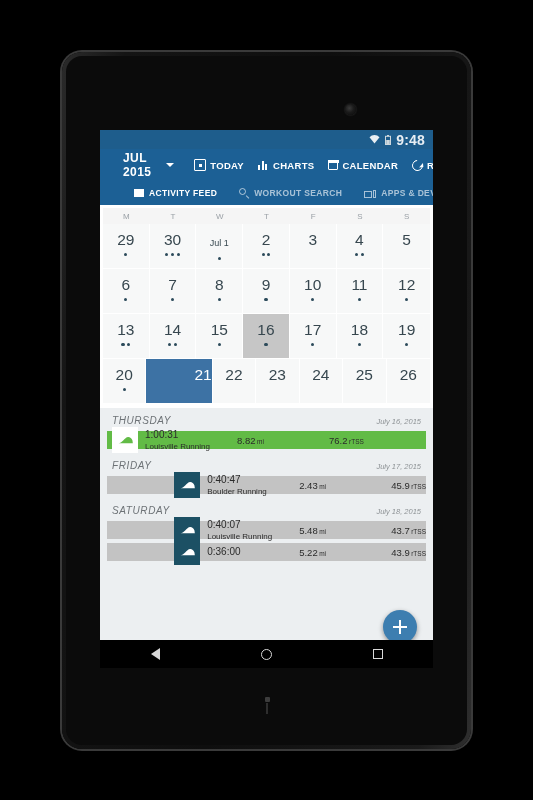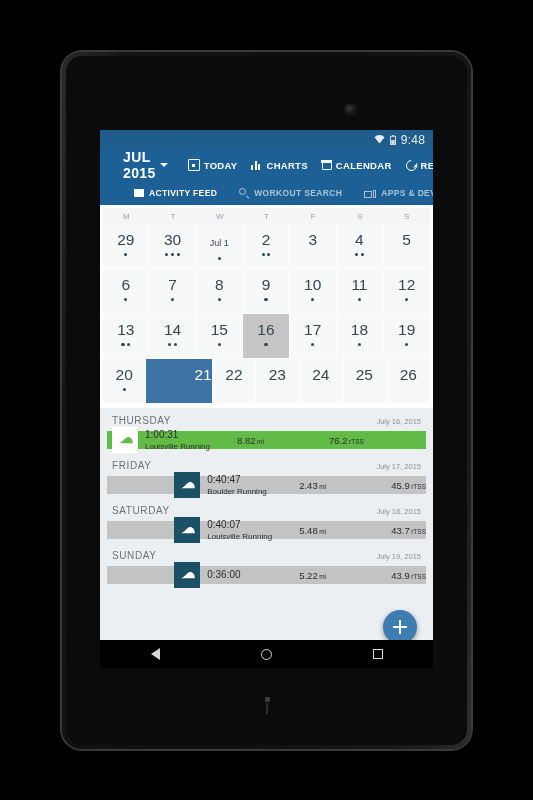--- a/index.html
+++ b/index.html
@@ -89,22 +89,22 @@
     display: flex;
     align-items: center;
     justify-content: flex-end;
     padding-right: 8px;
     box-sizing: border-box;
     gap: 5px;
   }
   #status-bar .st-icon { display: flex; align-items: center; }
   #status-bar .time {
     color: #e8eef3;
-    font-size: 12px;
-    font-weight: normal;
+    font-size: 14px;
+    font-weight: bold;
     letter-spacing: 0.2px;
   }
 
   
   #app-bar {
     height: 32px;
     background: #1c6095;
     display: flex;
     align-items: center;
     padding-left: 11px;
@@ -112,22 +112,22 @@
     gap: 0px;
   }
   .hamburger {
     width: 15px; height: 11px;
     display: flex; flex-direction: column; justify-content: space-between;
     margin-right: 12px;
     cursor: pointer;
   }
   .hamburger span { display:block; height: 2px; background: #fff; border-radius:1px; }
   .month-sel {
-    display: flex; align-items: center; gap: 4px;
-    color: #fff; font-size: 14px; font-weight: bold; letter-spacing: 0.4px;
+    display: flex; align-items: center; gap: 15px;
+    color: #fff; font-size: 12px; font-weight: bold; letter-spacing: 0.4px;
     margin-right: 20px; cursor: pointer;
   }
   .caret-down {
     width: 0; height: 0;
     border-left: 4px solid transparent;
     border-right: 4px solid transparent;
     border-top: 4px solid #fff;
   }
   .ab-action {
     display: flex; align-items: center; gap: 4px;
@@ -240,20 +240,21 @@
   #feed {
     background: #eceff1;
     overflow: hidden;
     position: relative;
   }
   .day-group { margin-bottom: 4px; }
   .day-header {
     display:flex; align-items: baseline; justify-content: space-between;
     padding: 7px 12px 5px 12px;
     background: #eceff1;
+    font-style: italic;
   }
   .day-header .dow {
     font-size: 10px; color: #6d7276; letter-spacing: 0.6px;
   }
   .day-header .date {
     font-size: 7.5px; color: #8d9295;
   }
   .activity-row {
     display: flex; align-items: center;
     margin: 0 7px;
@@ -659,24 +660,20 @@
             <span class="v">5.48</span>
             <span class="u">mi</span>
           </span>
           <span class="act-metric">
             <span class="v">43.7</span>
             <span class="u">rTSS</span>
           </span>
         </div>
       </div>
       <div class="day-group">
-        <div class="day-header">
-          <span class="dow">SUNDAY</span>
-          <span class="date">July 19, 2015</span>
-        </div>
         <div class="activity-row gray">
           <span class="act-icon">
             <svg class="shoe" viewBox="0 0 22 14">
               <path d="M2 10.5 C4 10.5 6 9 8 7 C10 5 12 2.5 14.5 2.5 C17 2.5 19 4.5 20 7 L20.5 10.5 L2 10.5 Z" fill="#ffffff"></path>
             </svg>
           </span>
           <span class="act-main">
             <span class="act-dur">0:36:00</span>
             <span class="act-name"></span>
           </span>

